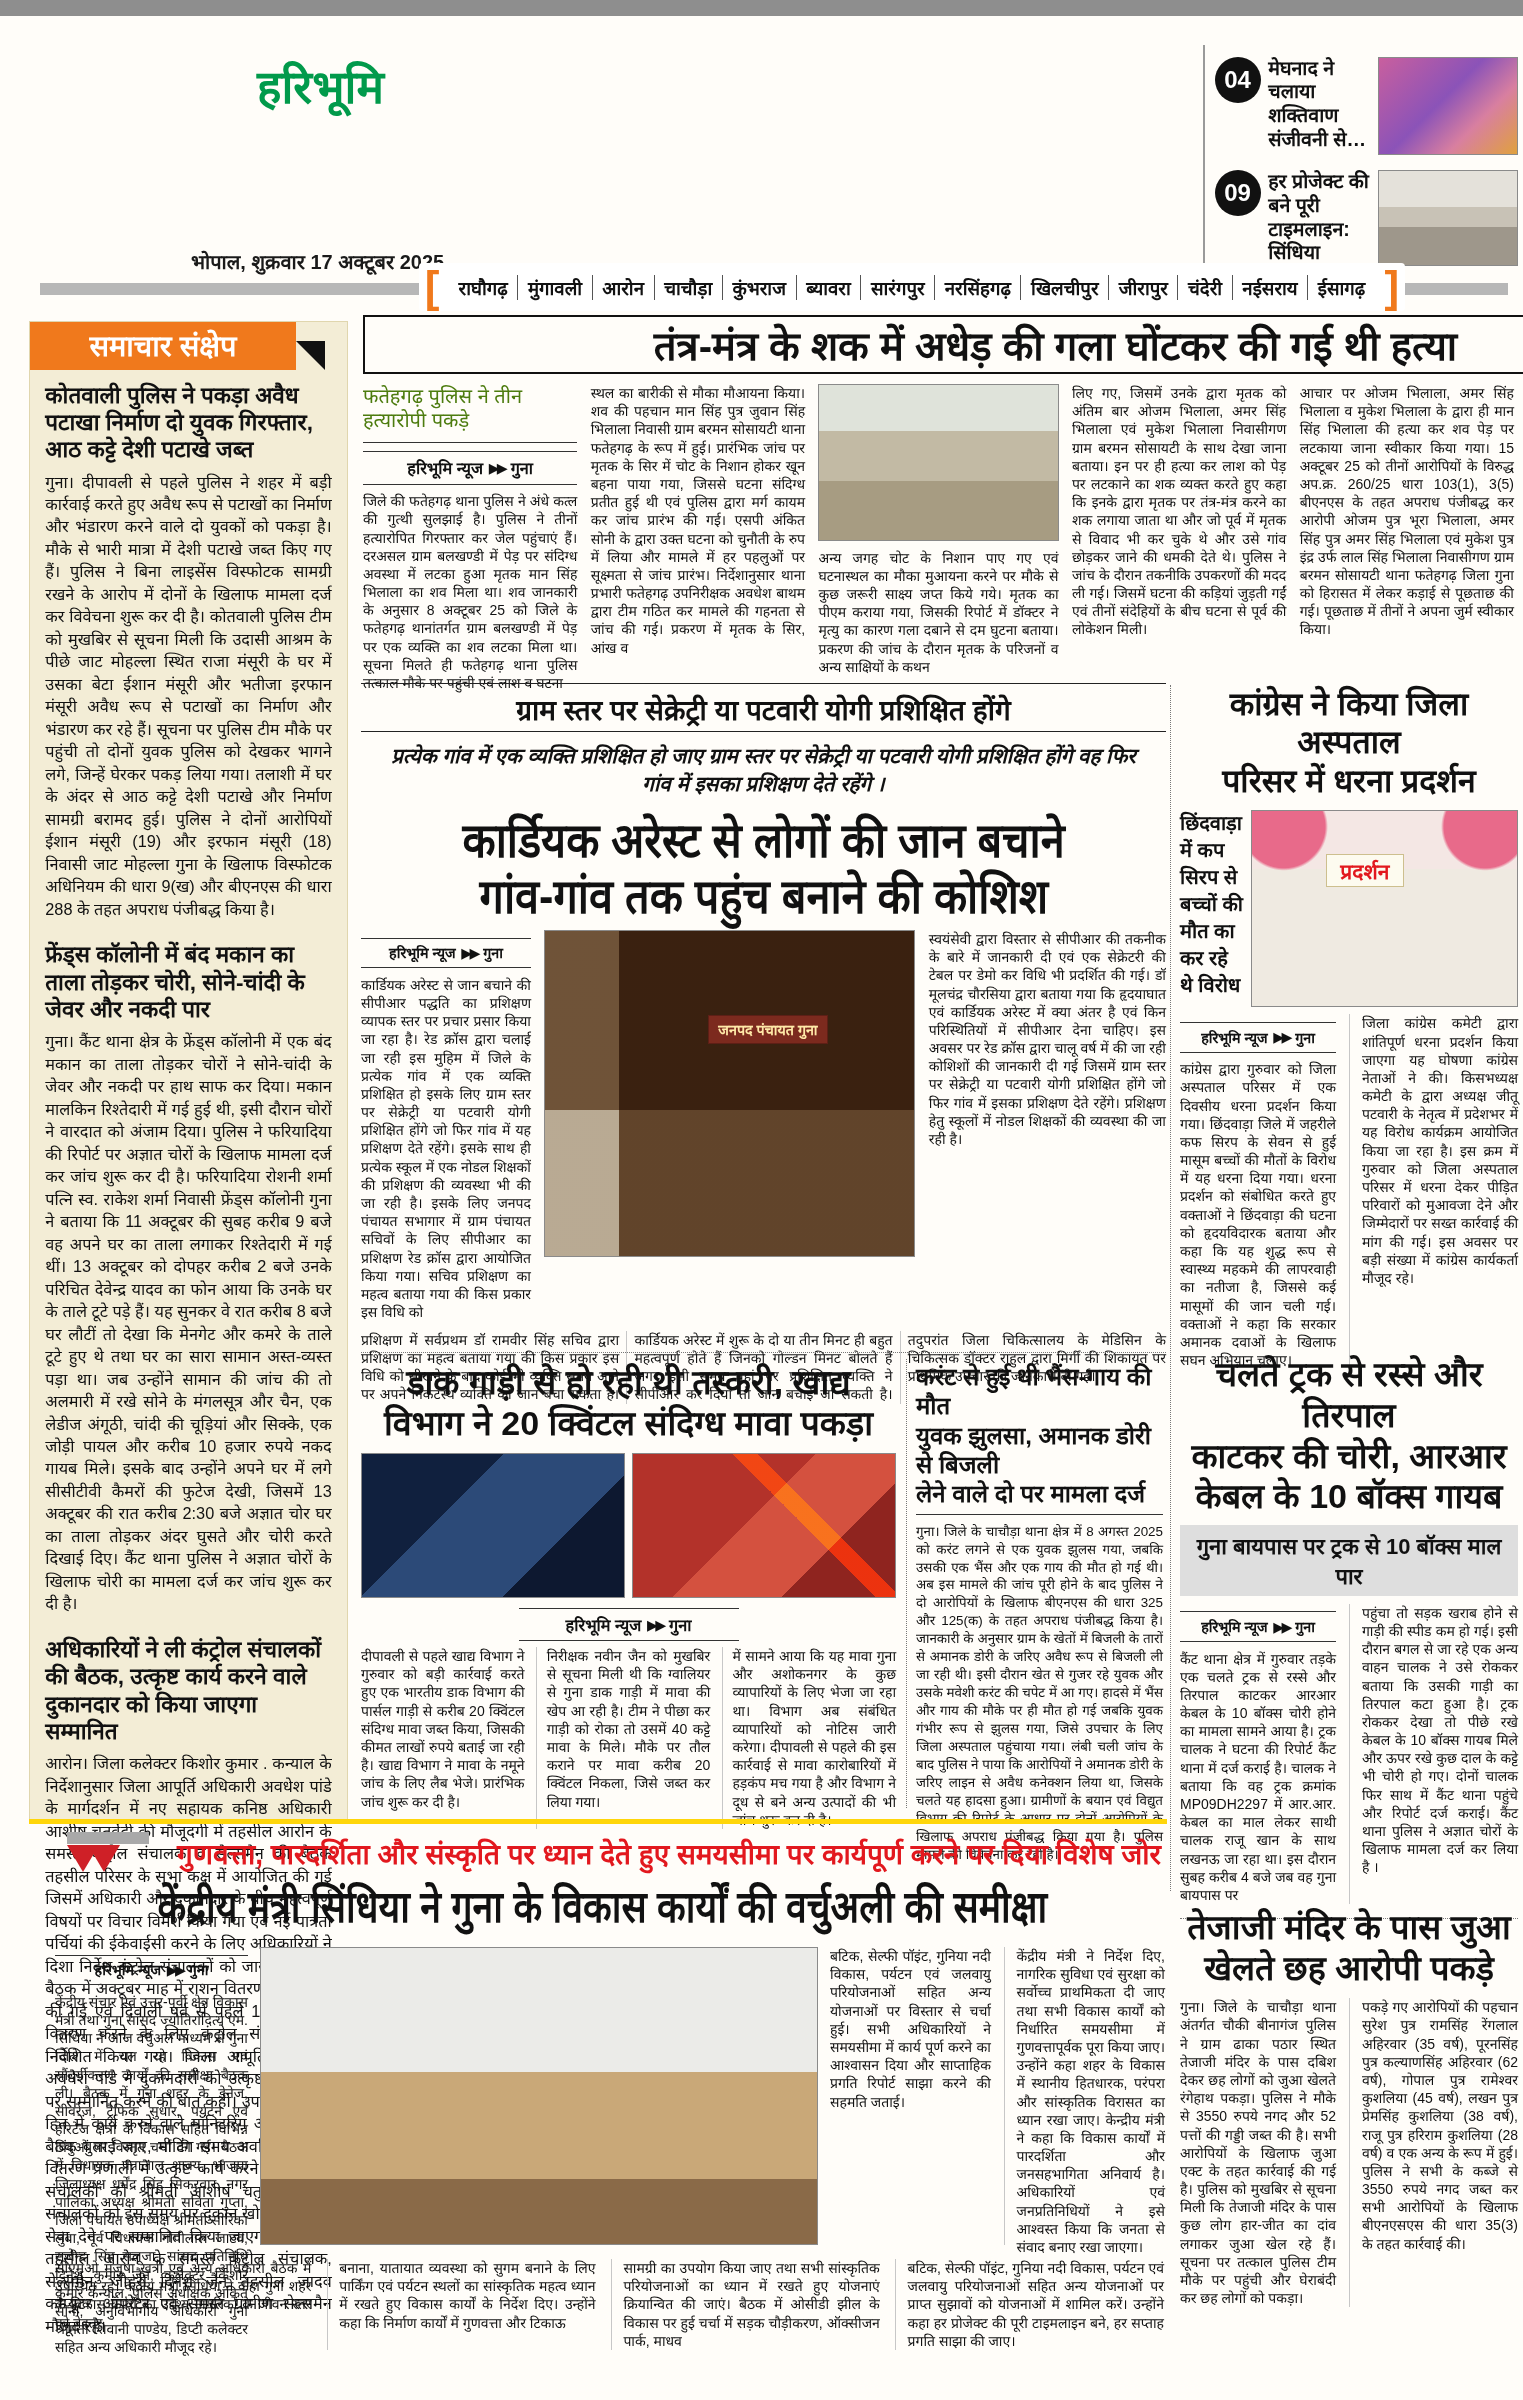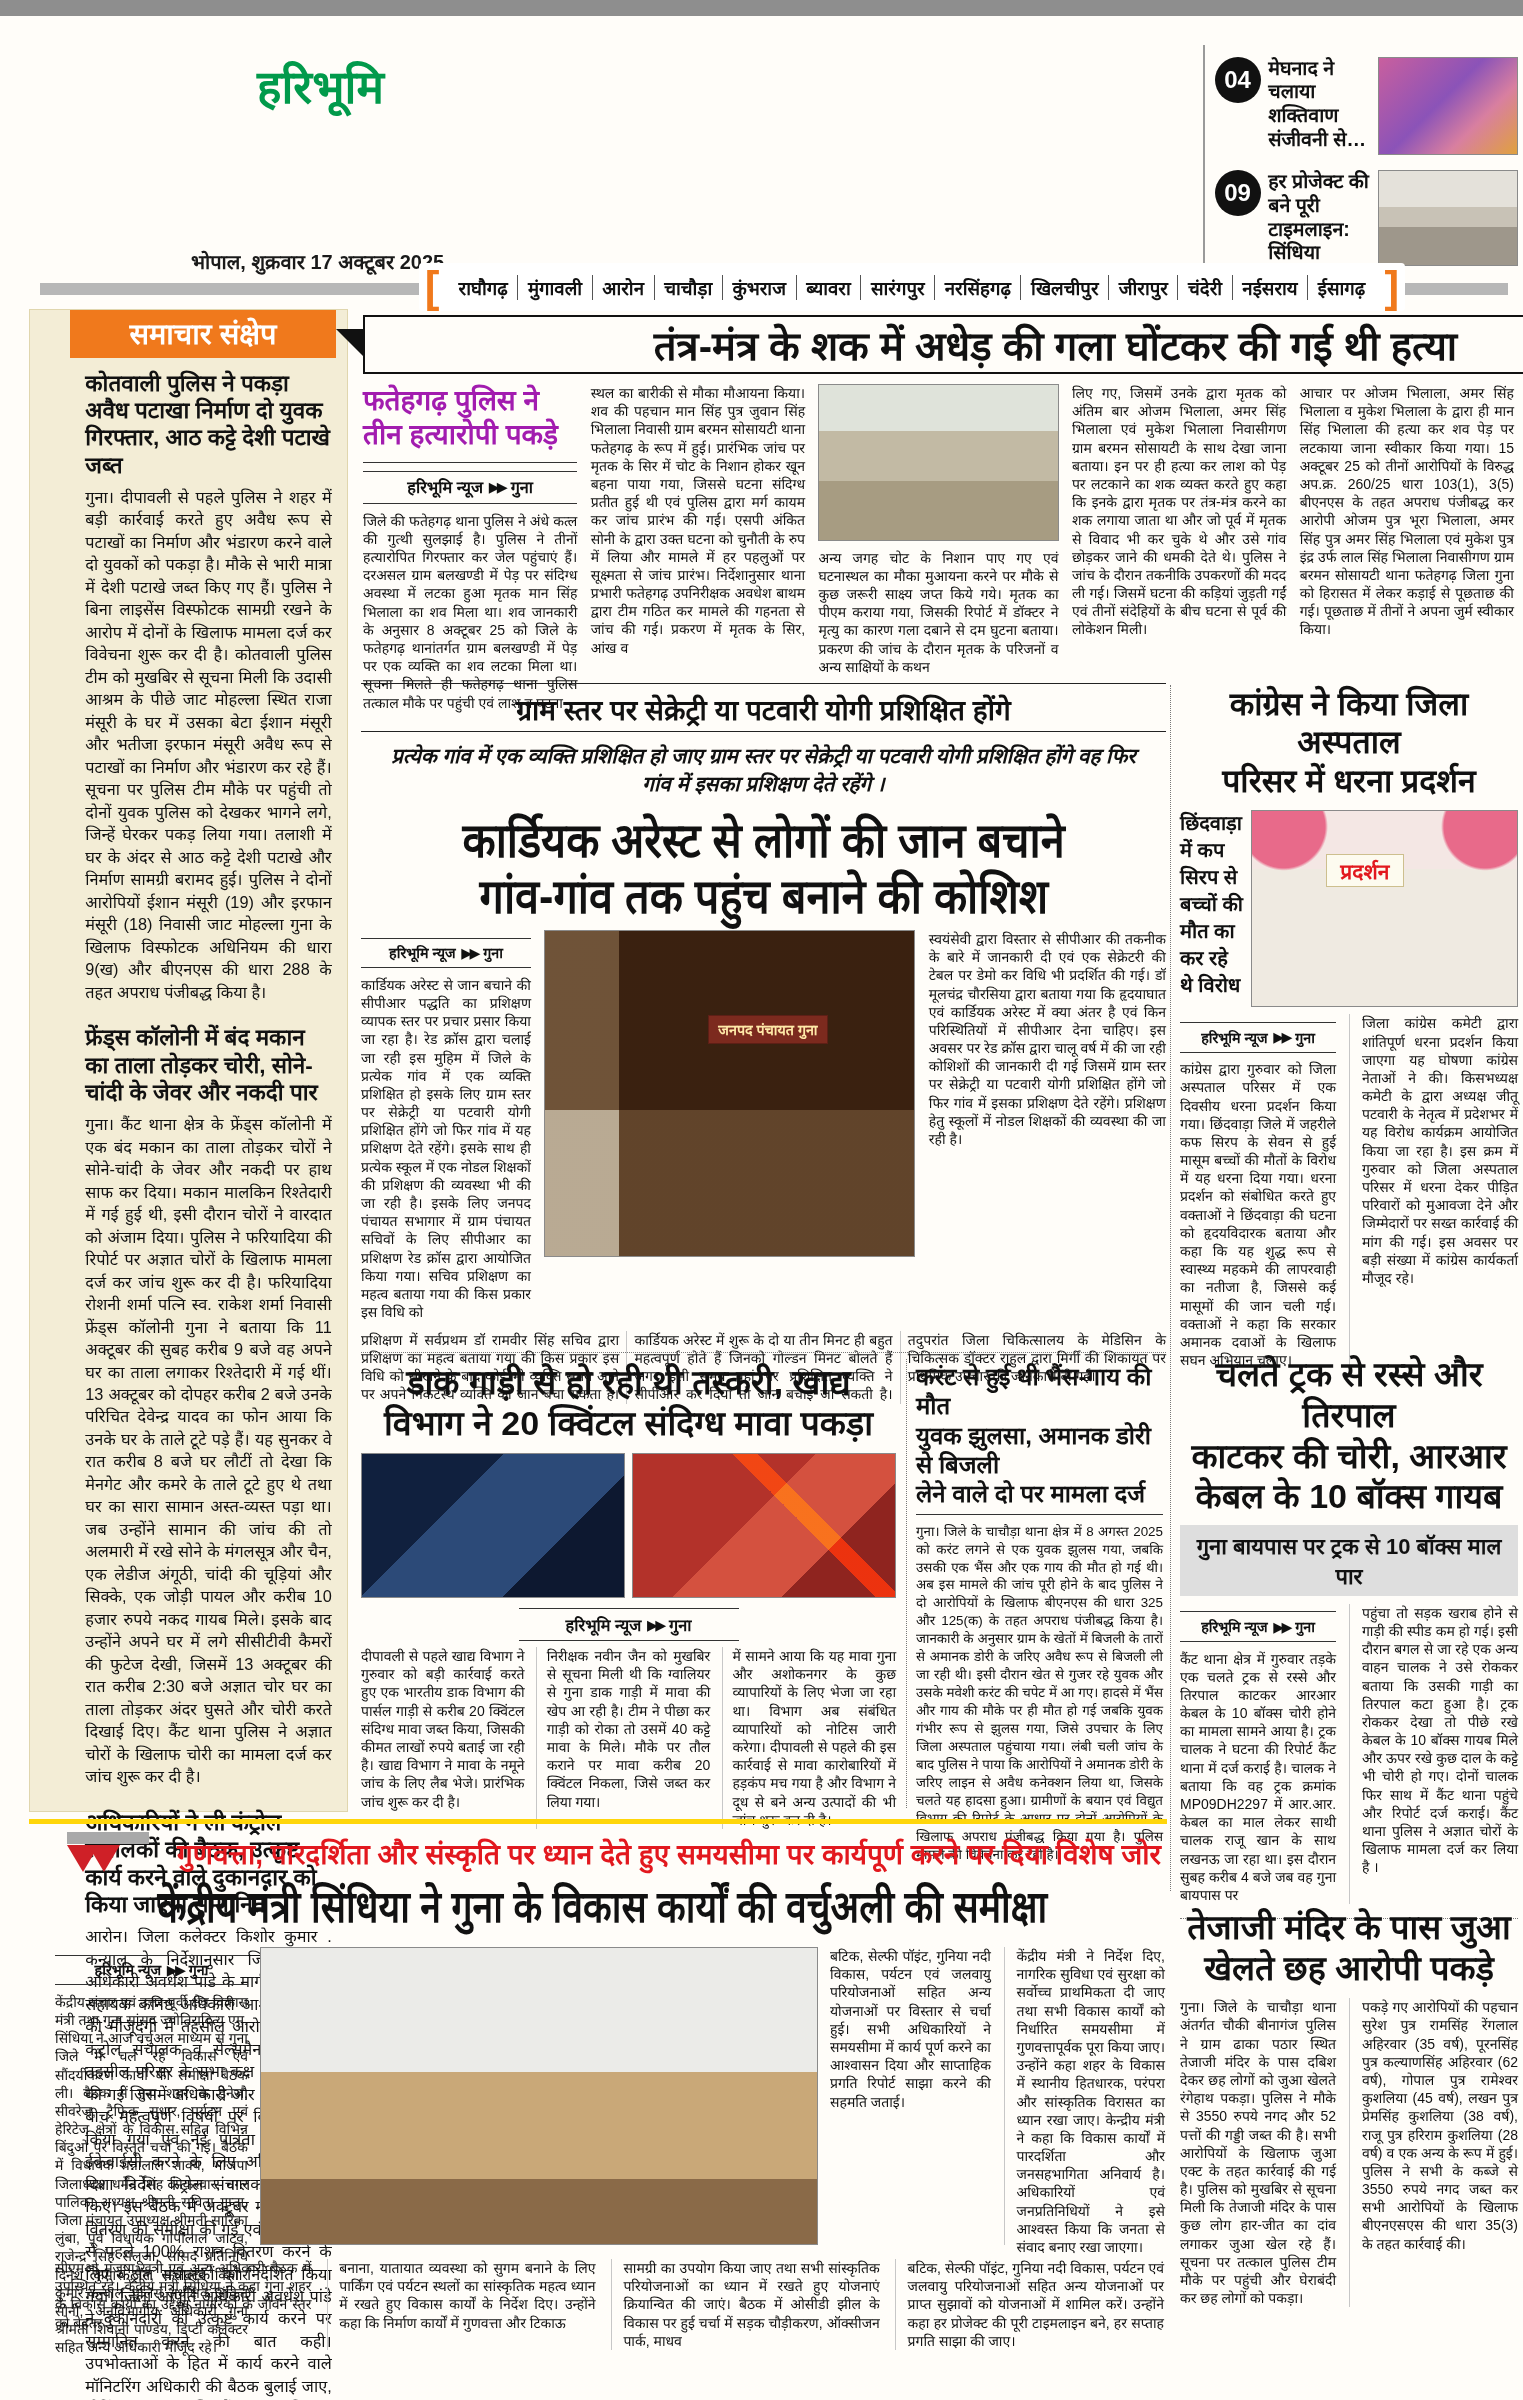--- a/index.html
+++ b/index.html
@@ -29,21 +29,21 @@
   .nav-city:last-child{border-right:none;}
   .gray-bar{background:#b7b7b7;height:12.4px;}
   .sidebar{background:#f3edd6;border:1px solid #e0d6ae;}
   .ribbon{background:#f0791c;color:#fff;font-weight:bold;font-size:29px;text-align:center;line-height:48px;height:48px;}
   .ribbon-fold{width:0;height:0;border-left:29px solid transparent;border-top:29px solid #111;}
   .brief-h{font-size:22.5px;font-weight:bold;line-height:1.22;margin-bottom:6.7px;}
   .brief-b{font-size:16.3px;line-height:1.38;}
   .brief{padding:11.5px 15.3px 9.6px 15.3px;}
   .main-hl-box{border:2.9px solid #111;display:flex;align-items:center;justify-content:center;}
   .main-hl{font-size:40px;font-weight:bold;white-space:nowrap;}
-  .kicker{color:#a21caf;font-weight:bold;font-size:28px;line-height:1.22;border-bottom:1.5px solid #333;padding-bottom:9.6px;}
+  .kicker{color:#4d7c0f;font-weight:normal;font-size:20px;line-height:1.22;border-bottom:1.5px solid #333;padding-bottom:9.6px;}
   .teaser{display:flex;align-items:flex-start;gap:7.6px;}
   .teaser-num{width:46px;height:46px;border-radius:50%;background:#111;color:#fff;font-size:24px;font-weight:bold;
               display:flex;align-items:center;justify-content:center;flex:0 0 auto;}
   .teaser-txt{font-size:19.6px;font-weight:bold;line-height:1.22;width:113px;}
   .hl-xl{font-weight:bold;font-size:48px;line-height:1.16;white-space:nowrap;display:inline-block;transform:scaleX(.9);transform-origin:center;}
   .hl-l{font-weight:bold;font-size:34px;line-height:1.2;}
   .hl-m{font-weight:bold;font-size:32px;line-height:1.2;}
   .hl-s{font-weight:bold;font-size:24px;line-height:1.22;}
   .subhead{font-style:italic;font-weight:bold;font-size:20.6px;line-height:1.35;}
   .strap-gray{background:#dedede;font-weight:bold;font-size:22px;text-align:center;padding:5.7px 3.8px;}
@@ -92,21 +92,21 @@
         <span class="nav-city">खिलचीपुर</span>
         <span class="nav-city">जीरापुर</span>
         <span class="nav-city">चंदेरी</span>
         <span class="nav-city">नईसराय</span>
         <span class="nav-city">ईसागढ़</span>
       </div>
       <span class="nav-bracket">]</span>
     </div>
   </div>
 
-  <div class="abs sidebar" style="left:29px;top:293px;width:319px;height:1503px;padding-left:40px;">
+  <div class="abs sidebar" style="left:29px;top:305px;width:319px;height:1503px;">
     <div style="position:relative;">
       <div class="ribbon" style="width:266px;">समाचार संक्षेप</div>
       <div class="ribbon-fold abs" style="left:266px;top:19px;"></div>
     </div>
     <div class="brief">
       <div class="brief-h">कोतवाली पुलिस ने पकड़ा अवैध पटाखा निर्माण दो युवक गिरफ्तार, आठ कट्टे देशी पटाखे जब्त</div>
       <div class="brief-b j">गुना। दीपावली से पहले पुलिस ने शहर में बड़ी कार्रवाई करते हुए अवैध रूप से पटाखों का निर्माण और भंडारण करने वाले दो युवकों को पकड़ा है। मौके से भारी मात्रा में देशी पटाखे जब्त किए गए हैं। पुलिस ने बिना लाइसेंस विस्फोटक सामग्री रखने के आरोप में दोनों के खिलाफ मामला दर्ज कर विवेचना शुरू कर दी है। कोतवाली पुलिस टीम को मुखबिर से सूचना मिली कि उदासी आश्रम के पीछे जाट मोहल्ला स्थित राजा मंसूरी के घर में उसका बेटा ईशान मंसूरी और भतीजा इरफान मंसूरी अवैध रूप से पटाखों का निर्माण और भंडारण कर रहे हैं। सूचना पर पुलिस टीम मौके पर पहुंची तो दोनों युवक पुलिस को देखकर भागने लगे, जिन्हें घेरकर पकड़ लिया गया। तलाशी में घर के अंदर से आठ कट्टे देशी पटाखे और निर्माण सामग्री बरामद हुई। पुलिस ने दोनों आरोपियों ईशान मंसूरी (19) और इरफान मंसूरी (18) निवासी जाट मोहल्ला गुना के खिलाफ विस्फोटक अधिनियम की धारा 9(ख) और बीएनएस की धारा 288 के तहत अपराध पंजीबद्ध किया है।</div>
     </div>
     <div class="brief">
       <div class="brief-h">फ्रेंड्स कॉलोनी में बंद मकान का ताला तोड़कर चोरी, सोने-चांदी के जेवर और नकदी पार</div>

